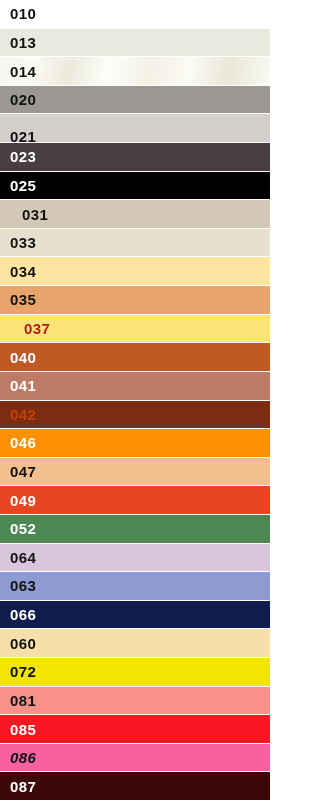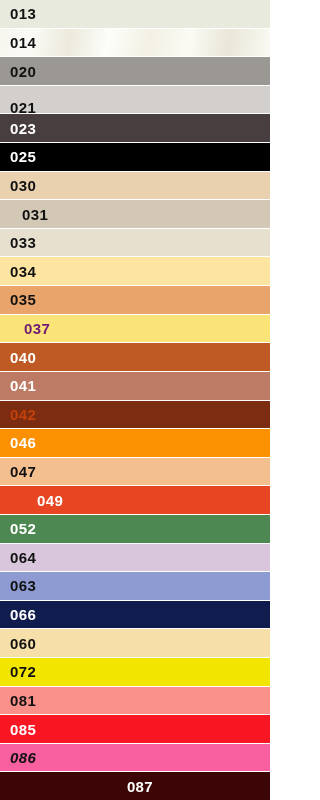--- a/index.html
+++ b/index.html
@@ -25,21 +25,20 @@
     flex: 1 1 0;
     position: relative;
     display: flex;
     align-items: center;
     box-sizing: border-box;
     border-bottom: 1px solid #ffffff;
     min-height: 0;
   }
   .swatch-row:last-child {
     border-bottom: none;
-    justify-content: center;
   }
   .swatch-fill {
     position: absolute;
     left: 0;
     top: 0;
     right: 0;
     bottom: 0;
     z-index: 0;
   }
   .swatch-label {
@@ -53,20 +52,24 @@
     font-family: "Liberation Sans", "DejaVu Sans", sans-serif;
     white-space: nowrap;
     -webkit-font-smoothing: antialiased;
   }
 </style>
 </head>
 <body>
 
 <div id="swatch-list">
     <div class="swatch-row" style="border-bottom-color: rgb(255, 255, 255);">
+      <div class="swatch-fill" style="background: rgb(255, 255, 255);"></div>
+      <span class="swatch-label" style="color: rgb(17, 17, 17);">010</span>
+    </div>
+    <div class="swatch-row" style="border-bottom-color: rgb(255, 255, 255);">
       <div class="swatch-fill" style="background: rgb(231, 234, 221);"></div>
       <span class="swatch-label" style="color: rgb(17, 17, 17);">013</span>
     </div>
     <div class="swatch-row" style="border-bottom-color: rgb(255, 255, 255);">
       <div class="swatch-fill" style="background: linear-gradient(100deg, rgb(246, 245, 238) 0%, rgb(251, 250, 246) 12%, rgb(236, 234, 219) 26%, rgb(253, 253, 250) 40%, rgb(243, 241, 228) 55%, rgb(251, 250, 244) 70%, rgb(233, 231, 215) 84%, rgb(250, 250, 244) 100%);"></div>
       <span class="swatch-label" style="color: rgb(17, 17, 17);">014</span>
     </div>
     <div class="swatch-row" style="border-bottom-color: rgb(255, 255, 255);">
       <div class="swatch-fill" style="background: rgb(155, 152, 148);"></div>
       <span class="swatch-label" style="color: rgb(17, 17, 17);">020</span>
@@ -76,43 +79,39 @@
       <span class="swatch-label" style="color: rgb(17, 17, 17); margin-top: 16px;">021</span>
     </div>
     <div class="swatch-row" style="border-bottom-color: rgb(255, 255, 255);">
       <div class="swatch-fill" style="background: rgb(72, 61, 63);"></div>
       <span class="swatch-label" style="color: rgb(255, 255, 255);">023</span>
     </div>
     <div class="swatch-row" style="border-bottom-color: rgb(255, 255, 255);">
       <div class="swatch-fill" style="background: rgb(0, 0, 0);"></div>
       <span class="swatch-label" style="color: rgb(255, 255, 255);">025</span>
     </div>
-    <div class="swatch-row" style="border-bottom-color: rgb(255, 255, 255);">
-      <div class="swatch-fill" style="background: rgb(233, 208, 174);"></div>
-      <span class="swatch-label" style="color: rgb(17, 17, 17);">030</span>
-    </div>
     <div class="swatch-row" style="border-bottom-color: rgb(255, 255, 255); padding-left: 12px;">
       <div class="swatch-fill" style="background: rgb(211, 199, 182);"></div>
       <span class="swatch-label" style="color: rgb(17, 17, 17);">031</span>
     </div>
     <div class="swatch-row" style="border-bottom-color: rgb(255, 255, 255);">
       <div class="swatch-fill" style="background: rgb(231, 224, 207);"></div>
       <span class="swatch-label" style="color: rgb(17, 17, 17);">033</span>
     </div>
     <div class="swatch-row" style="border-bottom-color: rgb(255, 255, 255);">
       <div class="swatch-fill" style="background: rgb(253, 228, 160);"></div>
       <span class="swatch-label" style="color: rgb(17, 17, 17);">034</span>
     </div>
     <div class="swatch-row" style="border-bottom-color: rgb(255, 255, 255);">
       <div class="swatch-fill" style="background: rgb(232, 164, 106);"></div>
       <span class="swatch-label" style="color: rgb(17, 17, 17);">035</span>
     </div>
     <div class="swatch-row" style="border-bottom-color: rgb(255, 255, 255);">
       <div class="swatch-fill" style="background: rgb(251, 228, 119);"></div>
-      <span class="swatch-label" style="color: #701a75; padding-left: 24px;">037</span>
+      <span class="swatch-label" style="color: #b91c1c; padding-left: 24px;">037</span>
     </div>
     <div class="swatch-row" style="border-bottom-color: rgb(255, 255, 255);">
       <div class="swatch-fill" style="background: rgb(191, 90, 36);"></div>
       <span class="swatch-label" style="color: rgb(255, 255, 255);">040</span>
     </div>
     <div class="swatch-row" style="border-bottom-color: rgb(255, 255, 255);">
       <div class="swatch-fill" style="background: rgb(189, 122, 101);"></div>
       <span class="swatch-label" style="color: rgb(255, 255, 255);">041</span>
     </div>
     <div class="swatch-row" style="border-bottom-color: rgb(255, 255, 255);">
@@ -120,21 +119,21 @@
       <span class="swatch-label" style="color: #c2410c;">042</span>
     </div>
     <div class="swatch-row" style="border-bottom-color: rgb(255, 255, 255);">
       <div class="swatch-fill" style="background: rgb(251, 144, 0);"></div>
       <span class="swatch-label" style="color: rgb(255, 255, 255);">046</span>
     </div>
     <div class="swatch-row" style="border-bottom-color: rgb(255, 255, 255);">
       <div class="swatch-fill" style="background: rgb(244, 191, 143);"></div>
       <span class="swatch-label" style="color: rgb(17, 17, 17);">047</span>
     </div>
-    <div class="swatch-row" style="border-bottom-color: rgb(255, 255, 255); padding-left: 27px;">
+    <div class="swatch-row" style="border-bottom-color: rgb(255, 255, 255);">
       <div class="swatch-fill" style="background: rgb(232, 70, 34);"></div>
       <span class="swatch-label" style="color: rgb(255, 255, 255);">049</span>
     </div>
     <div class="swatch-row" style="border-bottom-color: rgb(255, 255, 255);">
       <div class="swatch-fill" style="background: rgb(77, 136, 82);"></div>
       <span class="swatch-label" style="color: rgb(255, 255, 255);">052</span>
     </div>
     <div class="swatch-row" style="border-bottom-color: rgb(255, 255, 255);">
       <div class="swatch-fill" style="background: rgb(217, 197, 220);"></div>
       <span class="swatch-label" style="color: rgb(17, 17, 17);">064</span>

